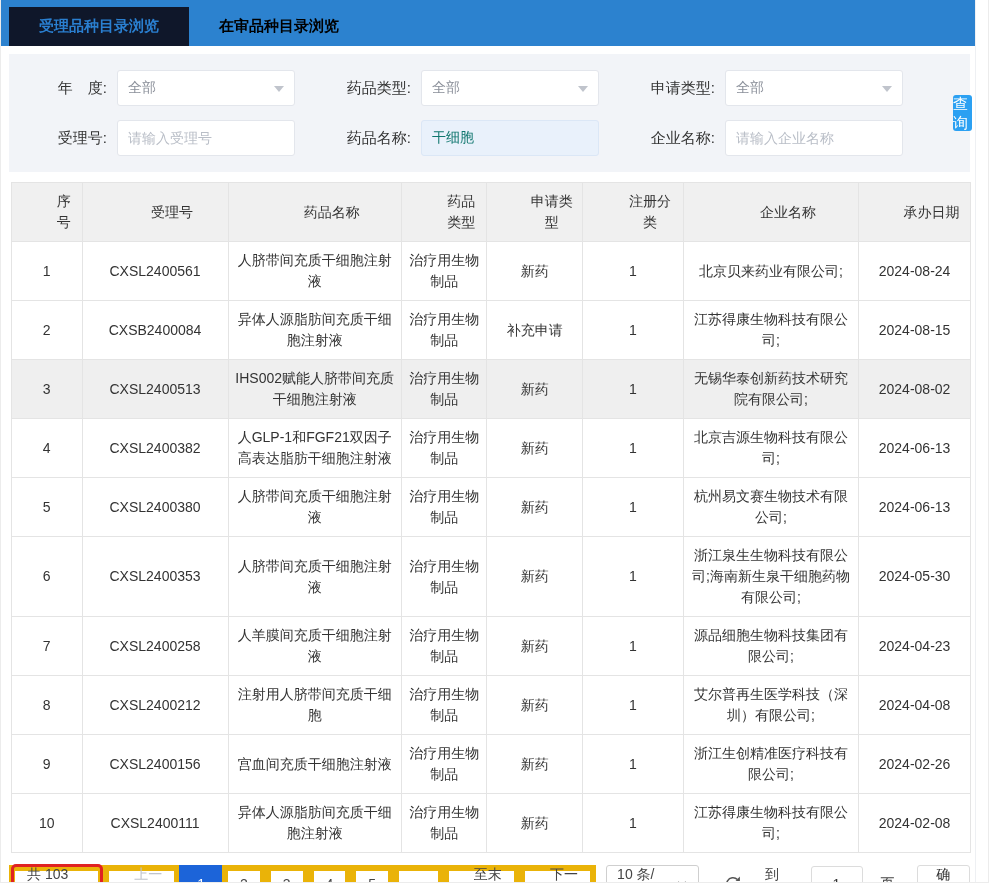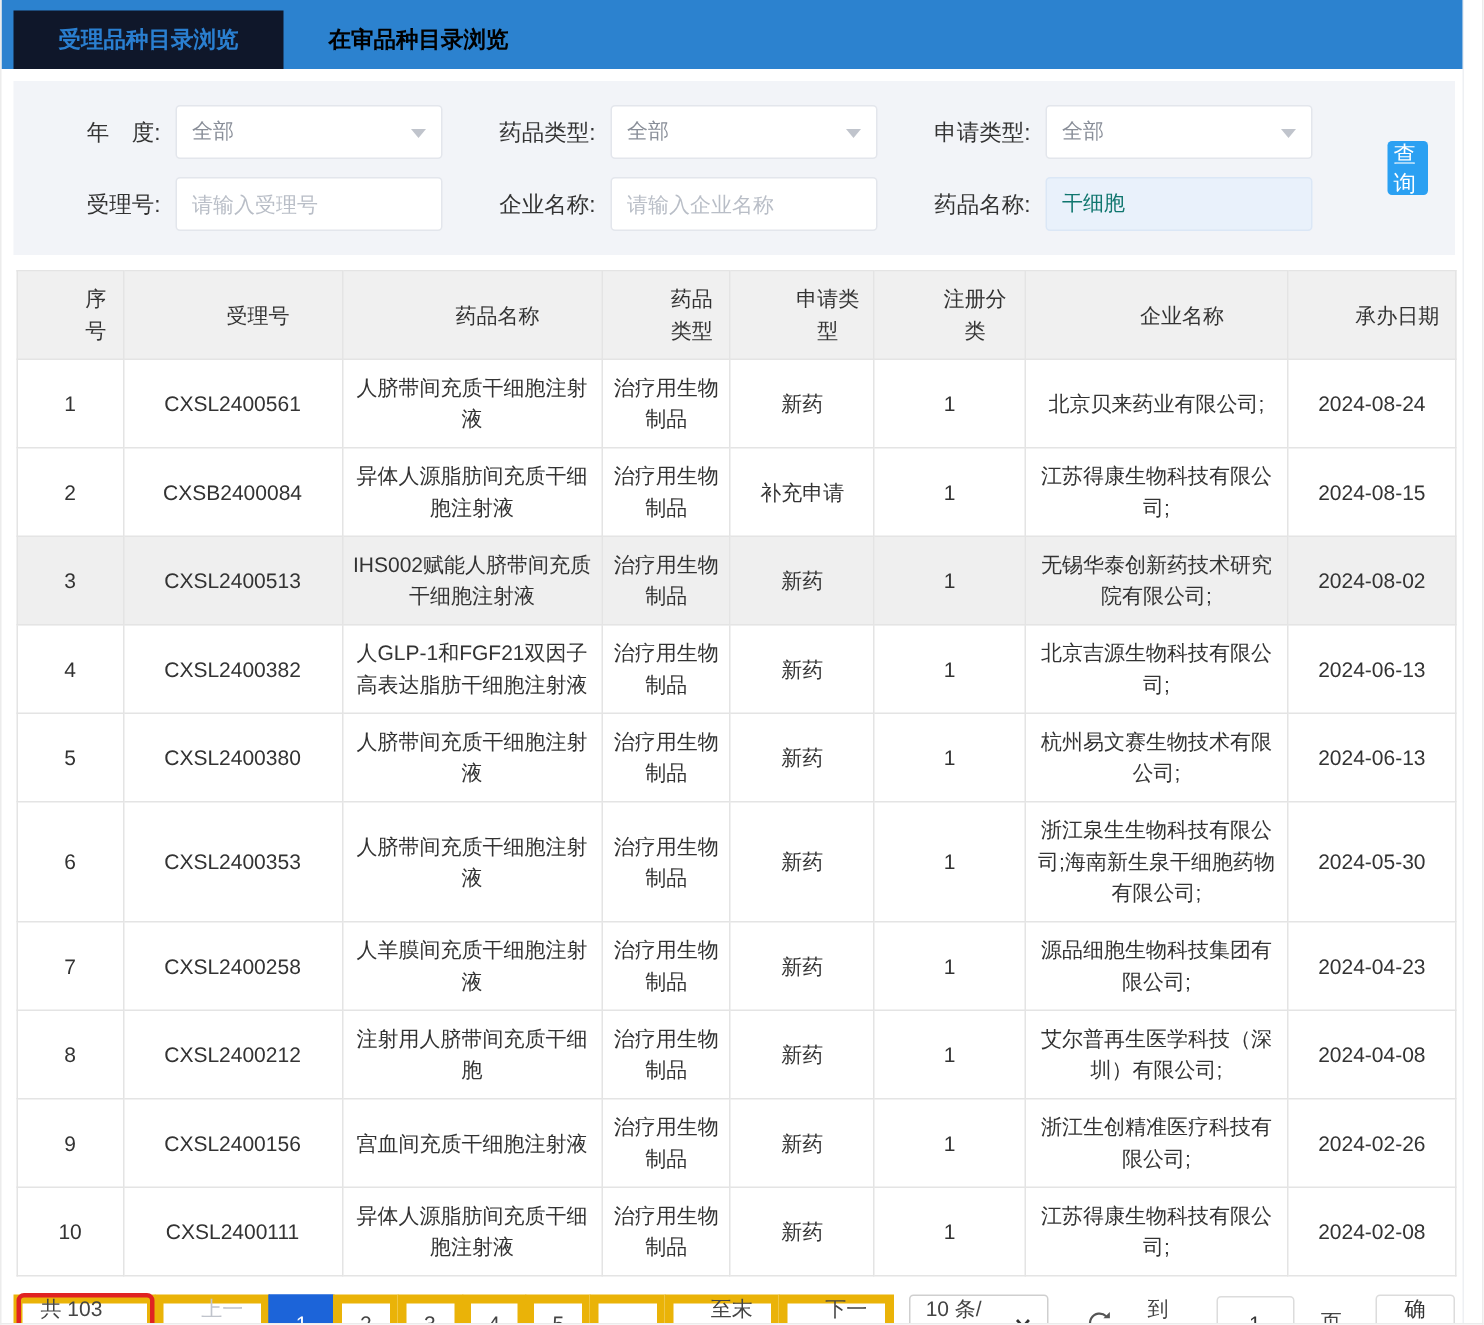--- a/index.html
+++ b/index.html
@@ -22,21 +22,21 @@
     padding: 0 30px; font-size: 15px; font-weight: bold;
     color: #000000; cursor: pointer;
   }
   .tab.active { background: #0f172a; color: #2a7fd0; margin-left: 8px; }
 
   
   .filter-panel {
     margin: 8px 5px 10px 8px; background: #f2f4f8;
     padding: 16px 18px; display: flex; align-items: center;
   }
-  .filter-grid { display: grid; grid-template-columns: auto auto auto; grid-row-gap: 12px; grid-column-gap: 0; }
+  .filter-grid { display: grid; grid-template-columns: auto auto auto; grid-row-gap: 12px; grid-column-gap: 0; gap: 14px; }
   .field { display: flex; align-items: center; margin-right: 22px; }
   .field label {
     width: 80px; text-align: right; font-size: 15px; color: #333;
     margin-right: 10px; white-space: nowrap;
   }
   .control {
     width: 178px; height: 36px; background: #fff;
     border: 1px solid #e3e6ec; border-radius: 3px;
     display: flex; align-items: center; padding: 0 10px;
     font-size: 14px; color: #5a5e66; position: relative;
@@ -156,30 +156,30 @@
       </div>
 
       <div class="field">
         <label>受理号:</label>
         <div class="control">
           <input type="text" placeholder="请输入受理号" style="">
         </div>
       </div>
 
       <div class="field">
+        <label>药品名称:</label>
+        <div class="control filled">
+          <input type="text" value="干细胞" style="">
+        </div>
+      </div>
+
+      <div class="field">
         <label>企业名称:</label>
         <div class="control">
           <input type="text" placeholder="请输入企业名称" style="">
-        </div>
-      </div>
-
-      <div class="field">
-        <label>药品名称:</label>
-        <div class="control filled">
-          <input type="text" value="干细胞" style="">
         </div>
       </div>
 
     </div>
     <button class="search-btn">查询</button>
   </div>
 
   <div class="table-wrap">
     <table>
       <colgroup>

